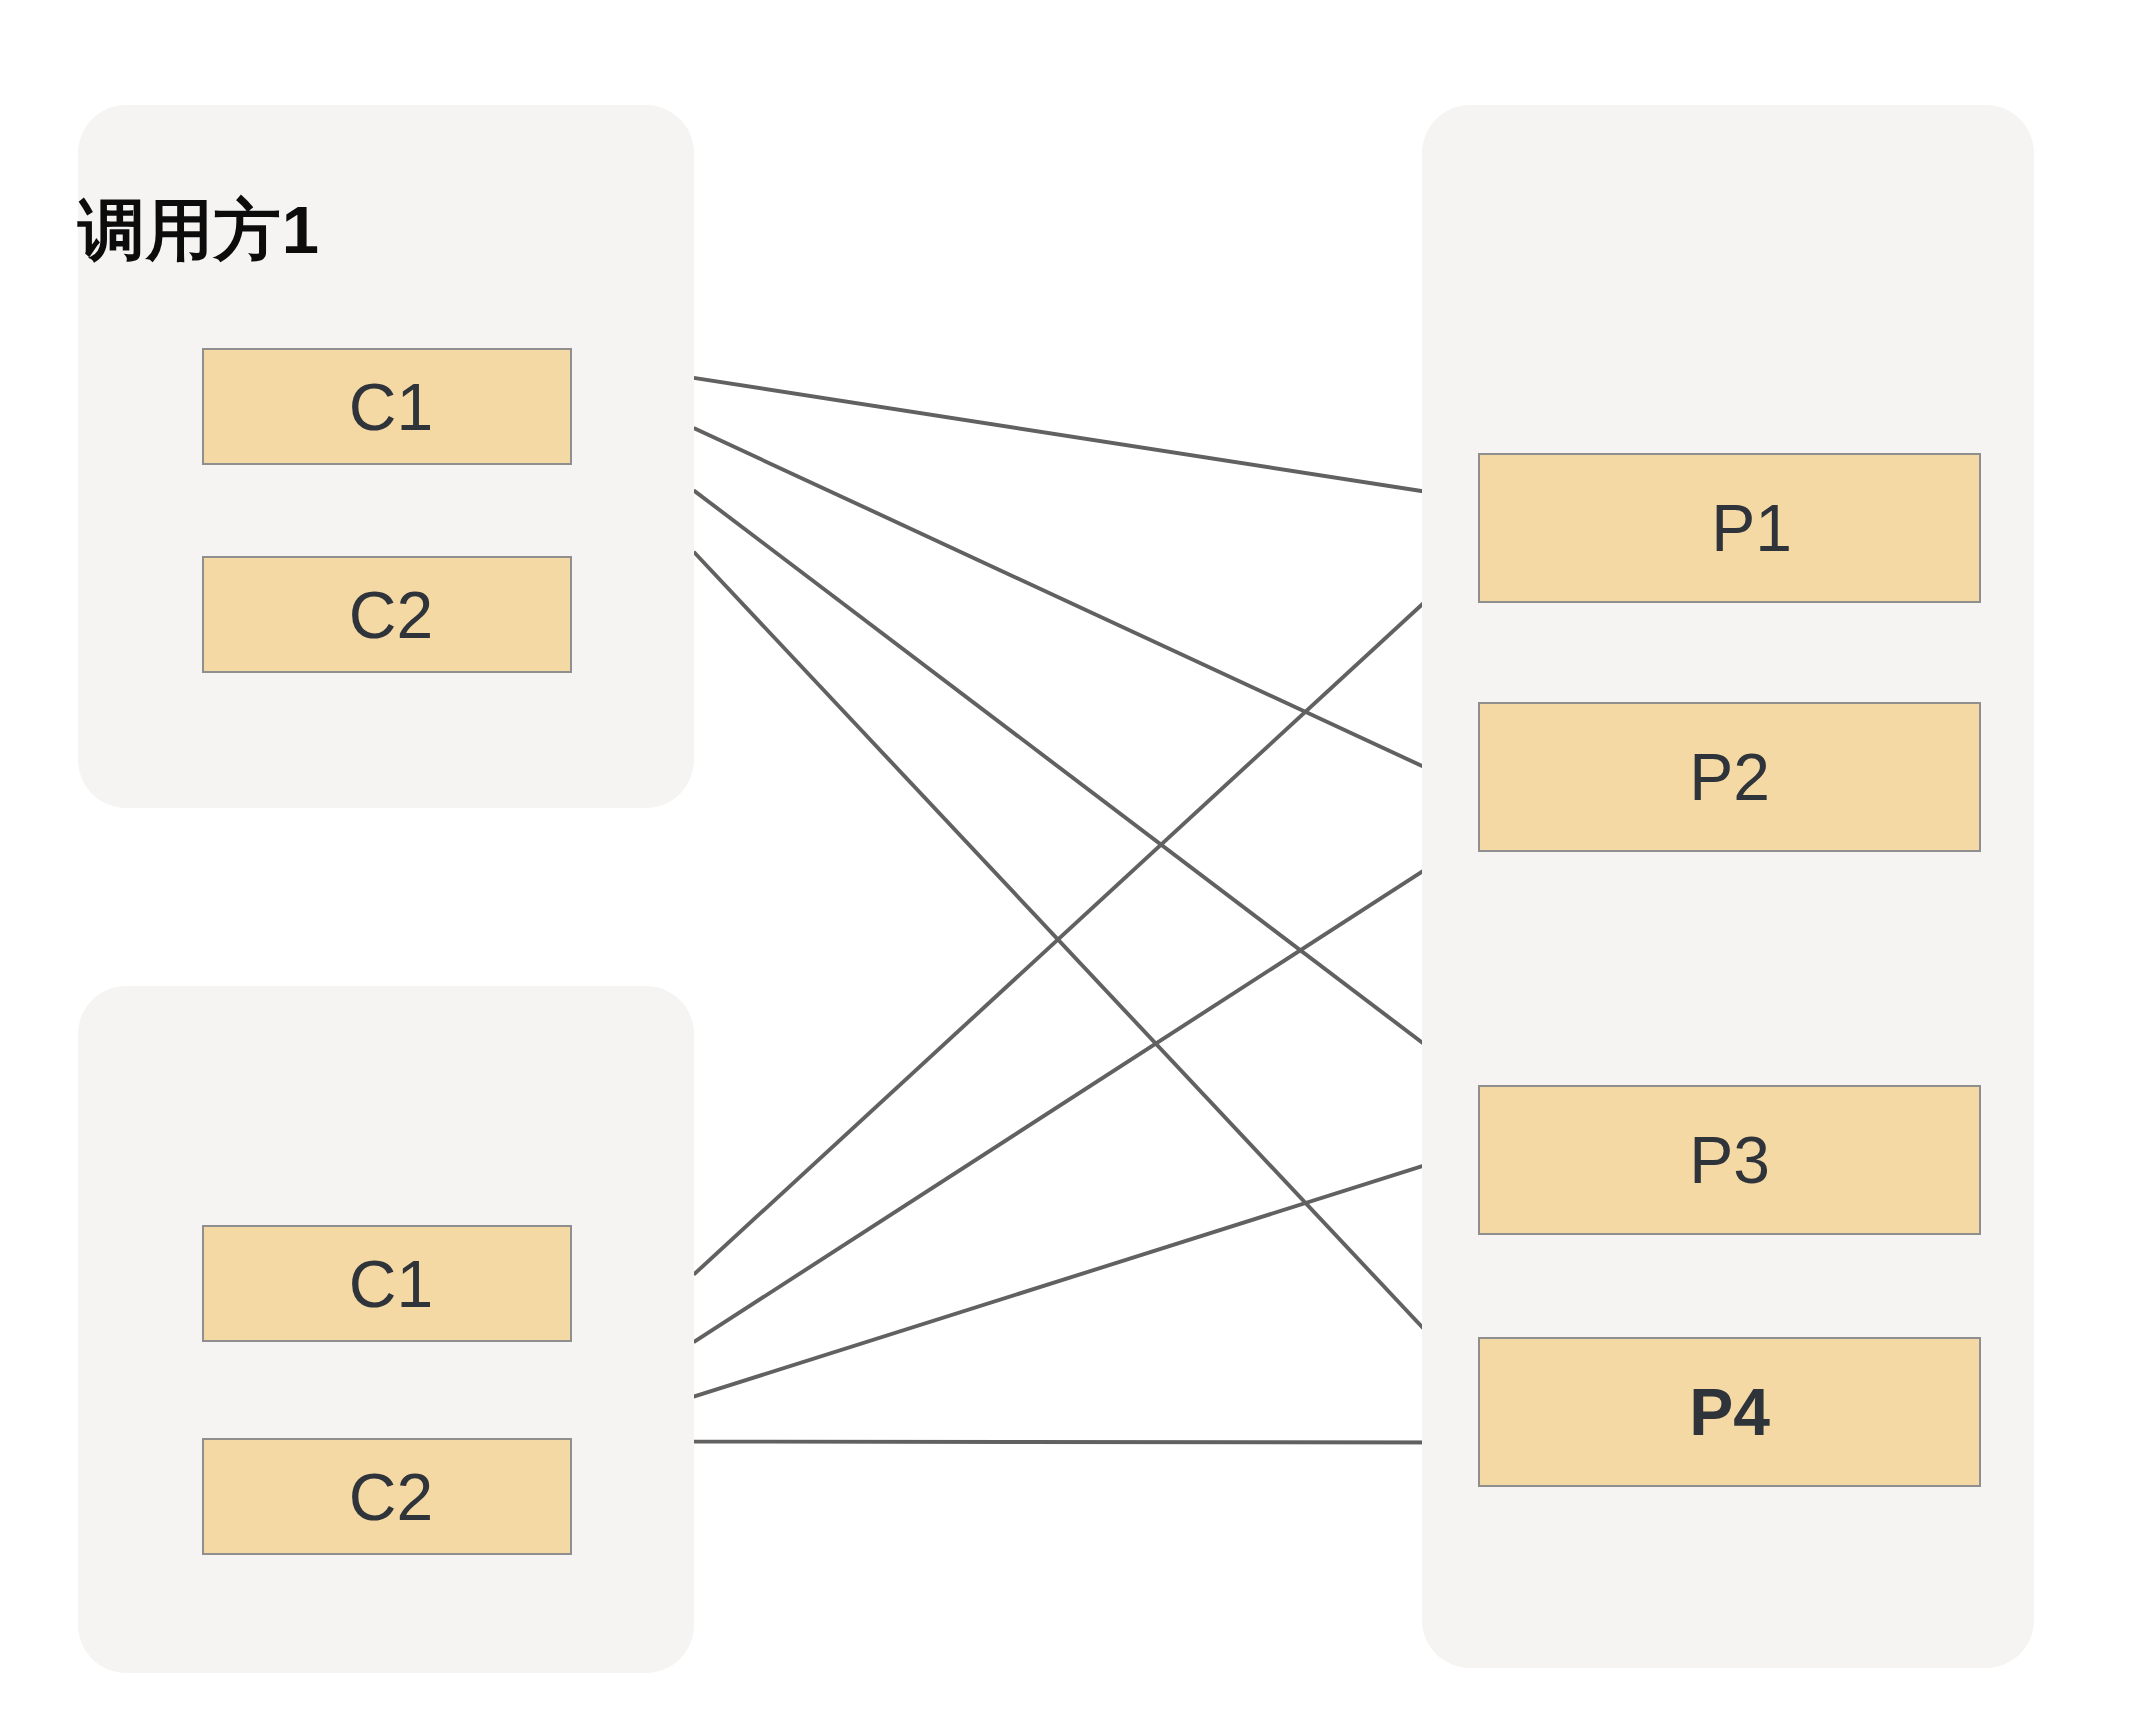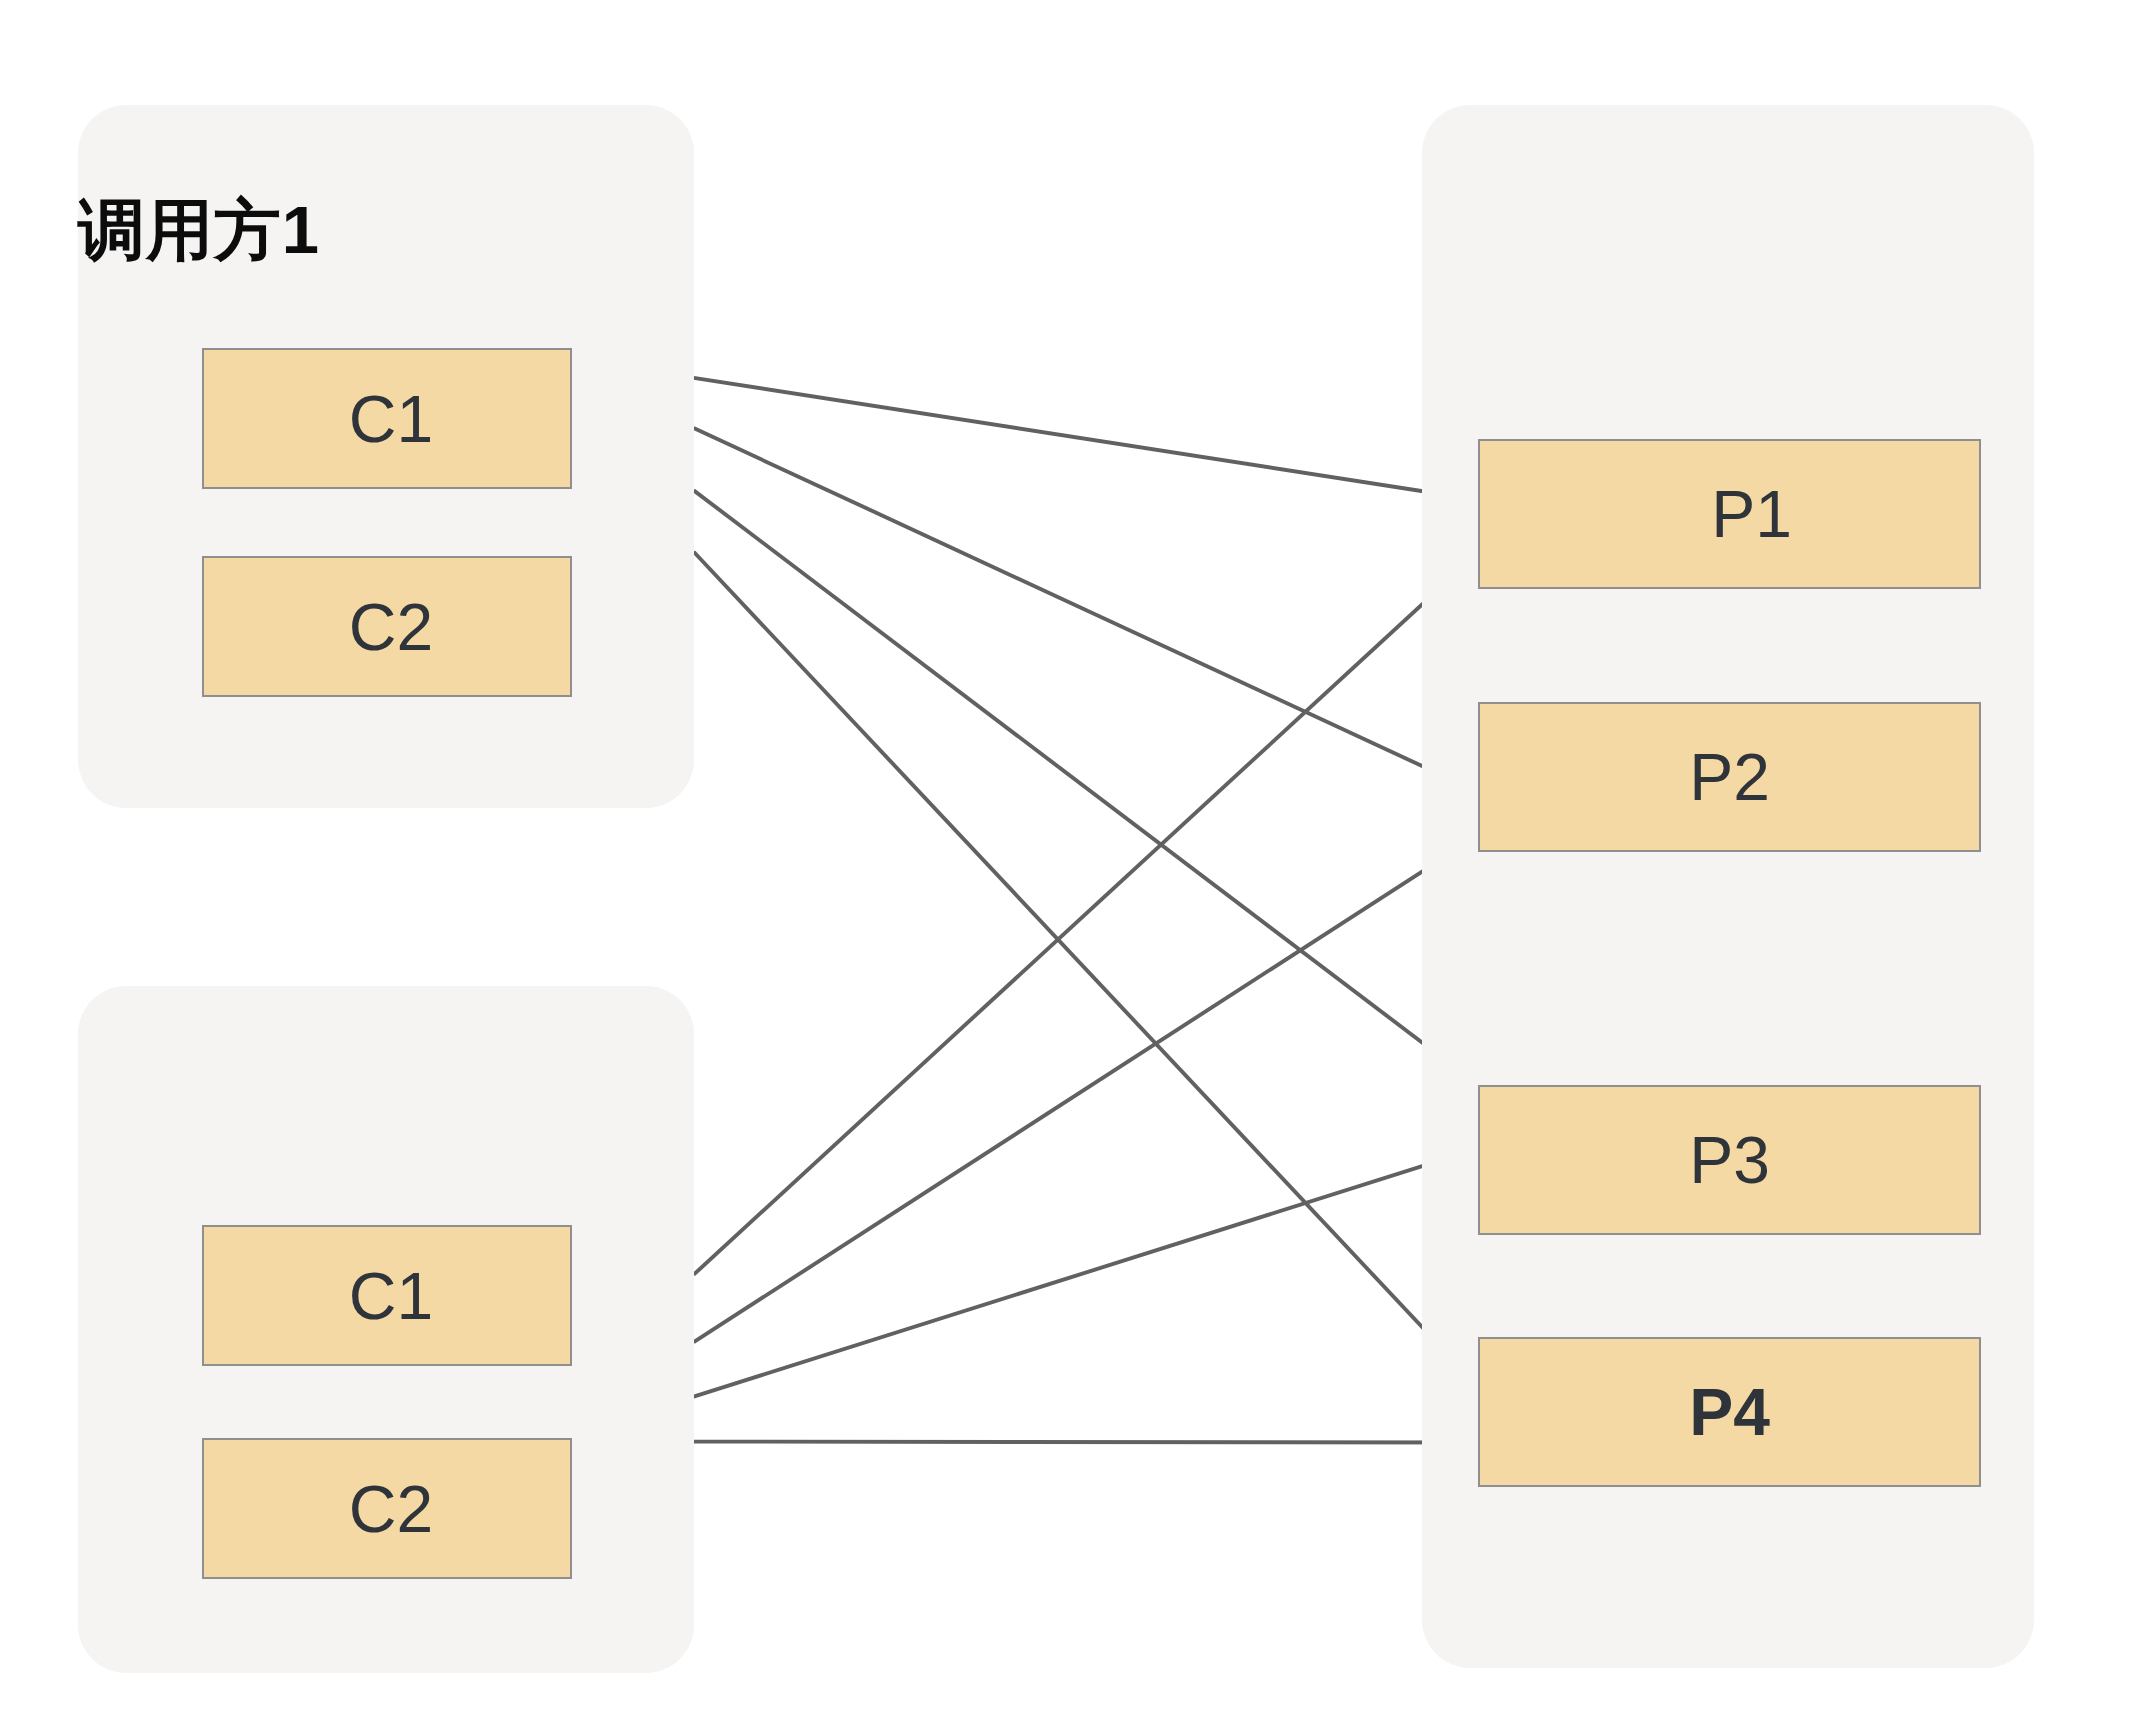--- a/index.html
+++ b/index.html
@@ -37,27 +37,27 @@
   }
   .node{
     position:absolute;
     background:var(--box-fill);
     border:2.6px solid var(--box-border);
     box-sizing:border-box;
     display:flex;align-items:center;justify-content:center;
     font-size:66px;
     color:var(--label-text);
   }
-  .caller-node{left:124px;width:370px;height:141px;padding-left:8px;}
+  .caller-node{left:124px;width:370px;height:117px;padding-left:8px;}
   #caller1-box-c1{top:243px;}
   #caller1-box-c2{top:451px;}
   #caller2-box-c1{top:239px;}
   #caller2-box-c2{top:452px;}
   .provider-node{left:56px;width:503px;height:150px;}
-  #provider-box-p1{top:334px;padding-left:44px;}
+  #provider-box-p1{top:348px;padding-left:44px;}
   #provider-box-p2{top:597px;}
   #provider-box-p3{top:980px;}
   #provider-box-p4{top:1232px;font-weight:bold;}
   #arrows-layer{
     position:absolute;left:0;top:0;width:2131px;height:1733px;
     pointer-events:none;
   }
   #arrows-layer line{stroke:var(--arrow);stroke-width:4.5px;}
   #arrows-layer .ah{fill:var(--arrow);}
 </style>

